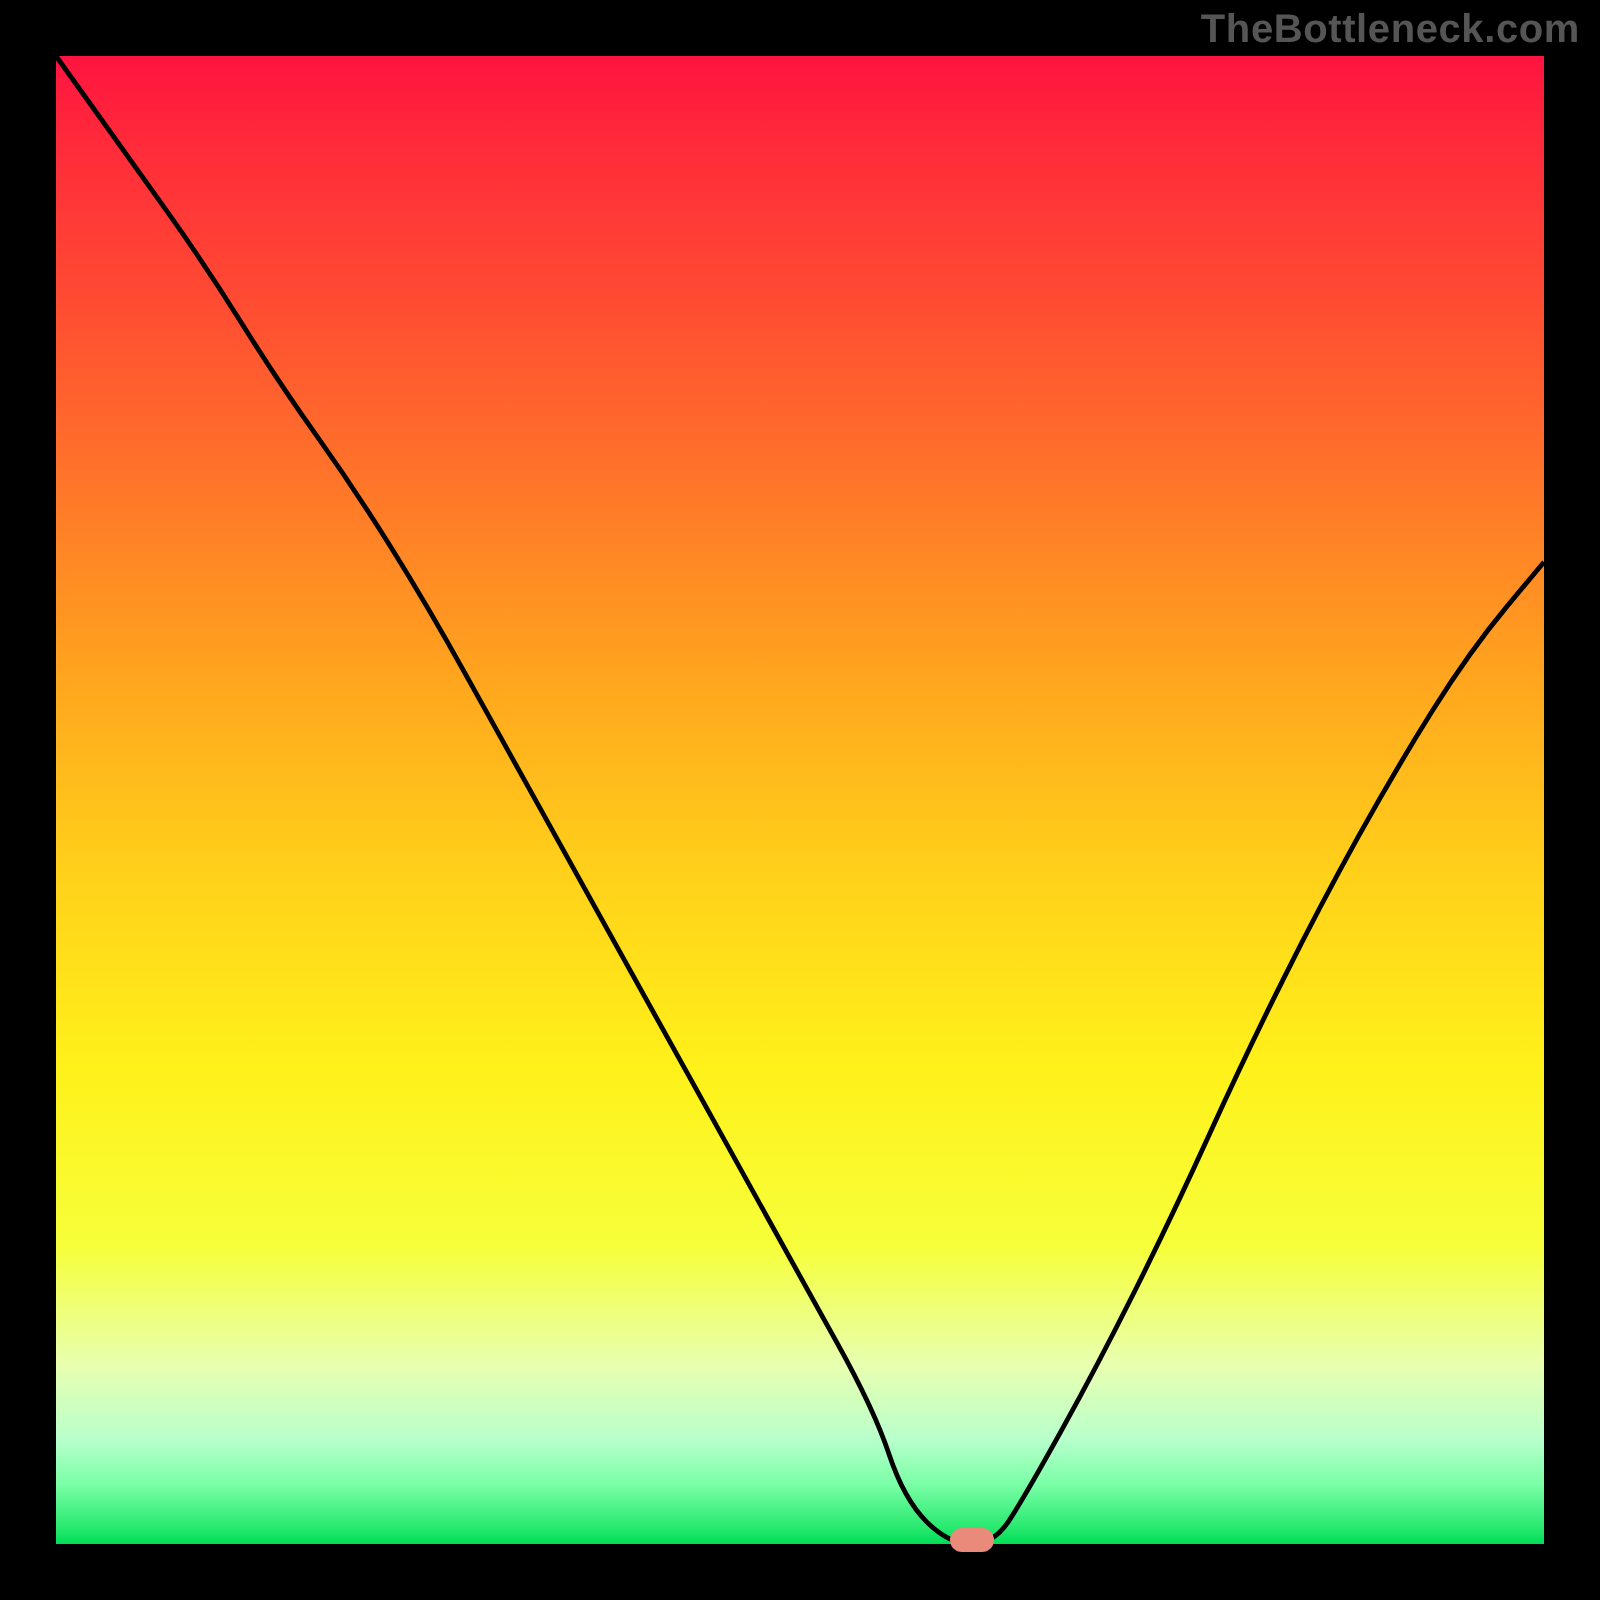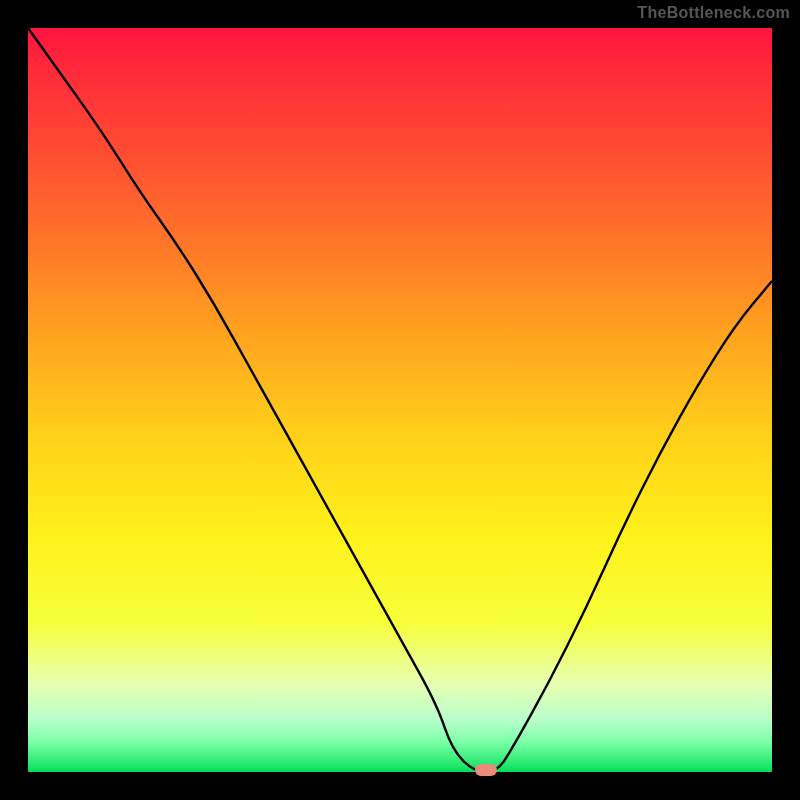--- a/index.html
+++ b/index.html
@@ -15,21 +15,21 @@
     position: relative;
     width: 800px;
     height: 800px;
     background: #000;
   }
   .watermark {
     position: absolute;
     top: 4px;
     right: 10px;
     color: #555;
-    font-size: 16px;
+    font-size: 20px;
     font-weight: 600;
     letter-spacing: 0.3px;
     user-select: none;
   }
   
   .plot-area {
     position: absolute;
     left: 28px;
     top: 28px;
     width: 744px;

